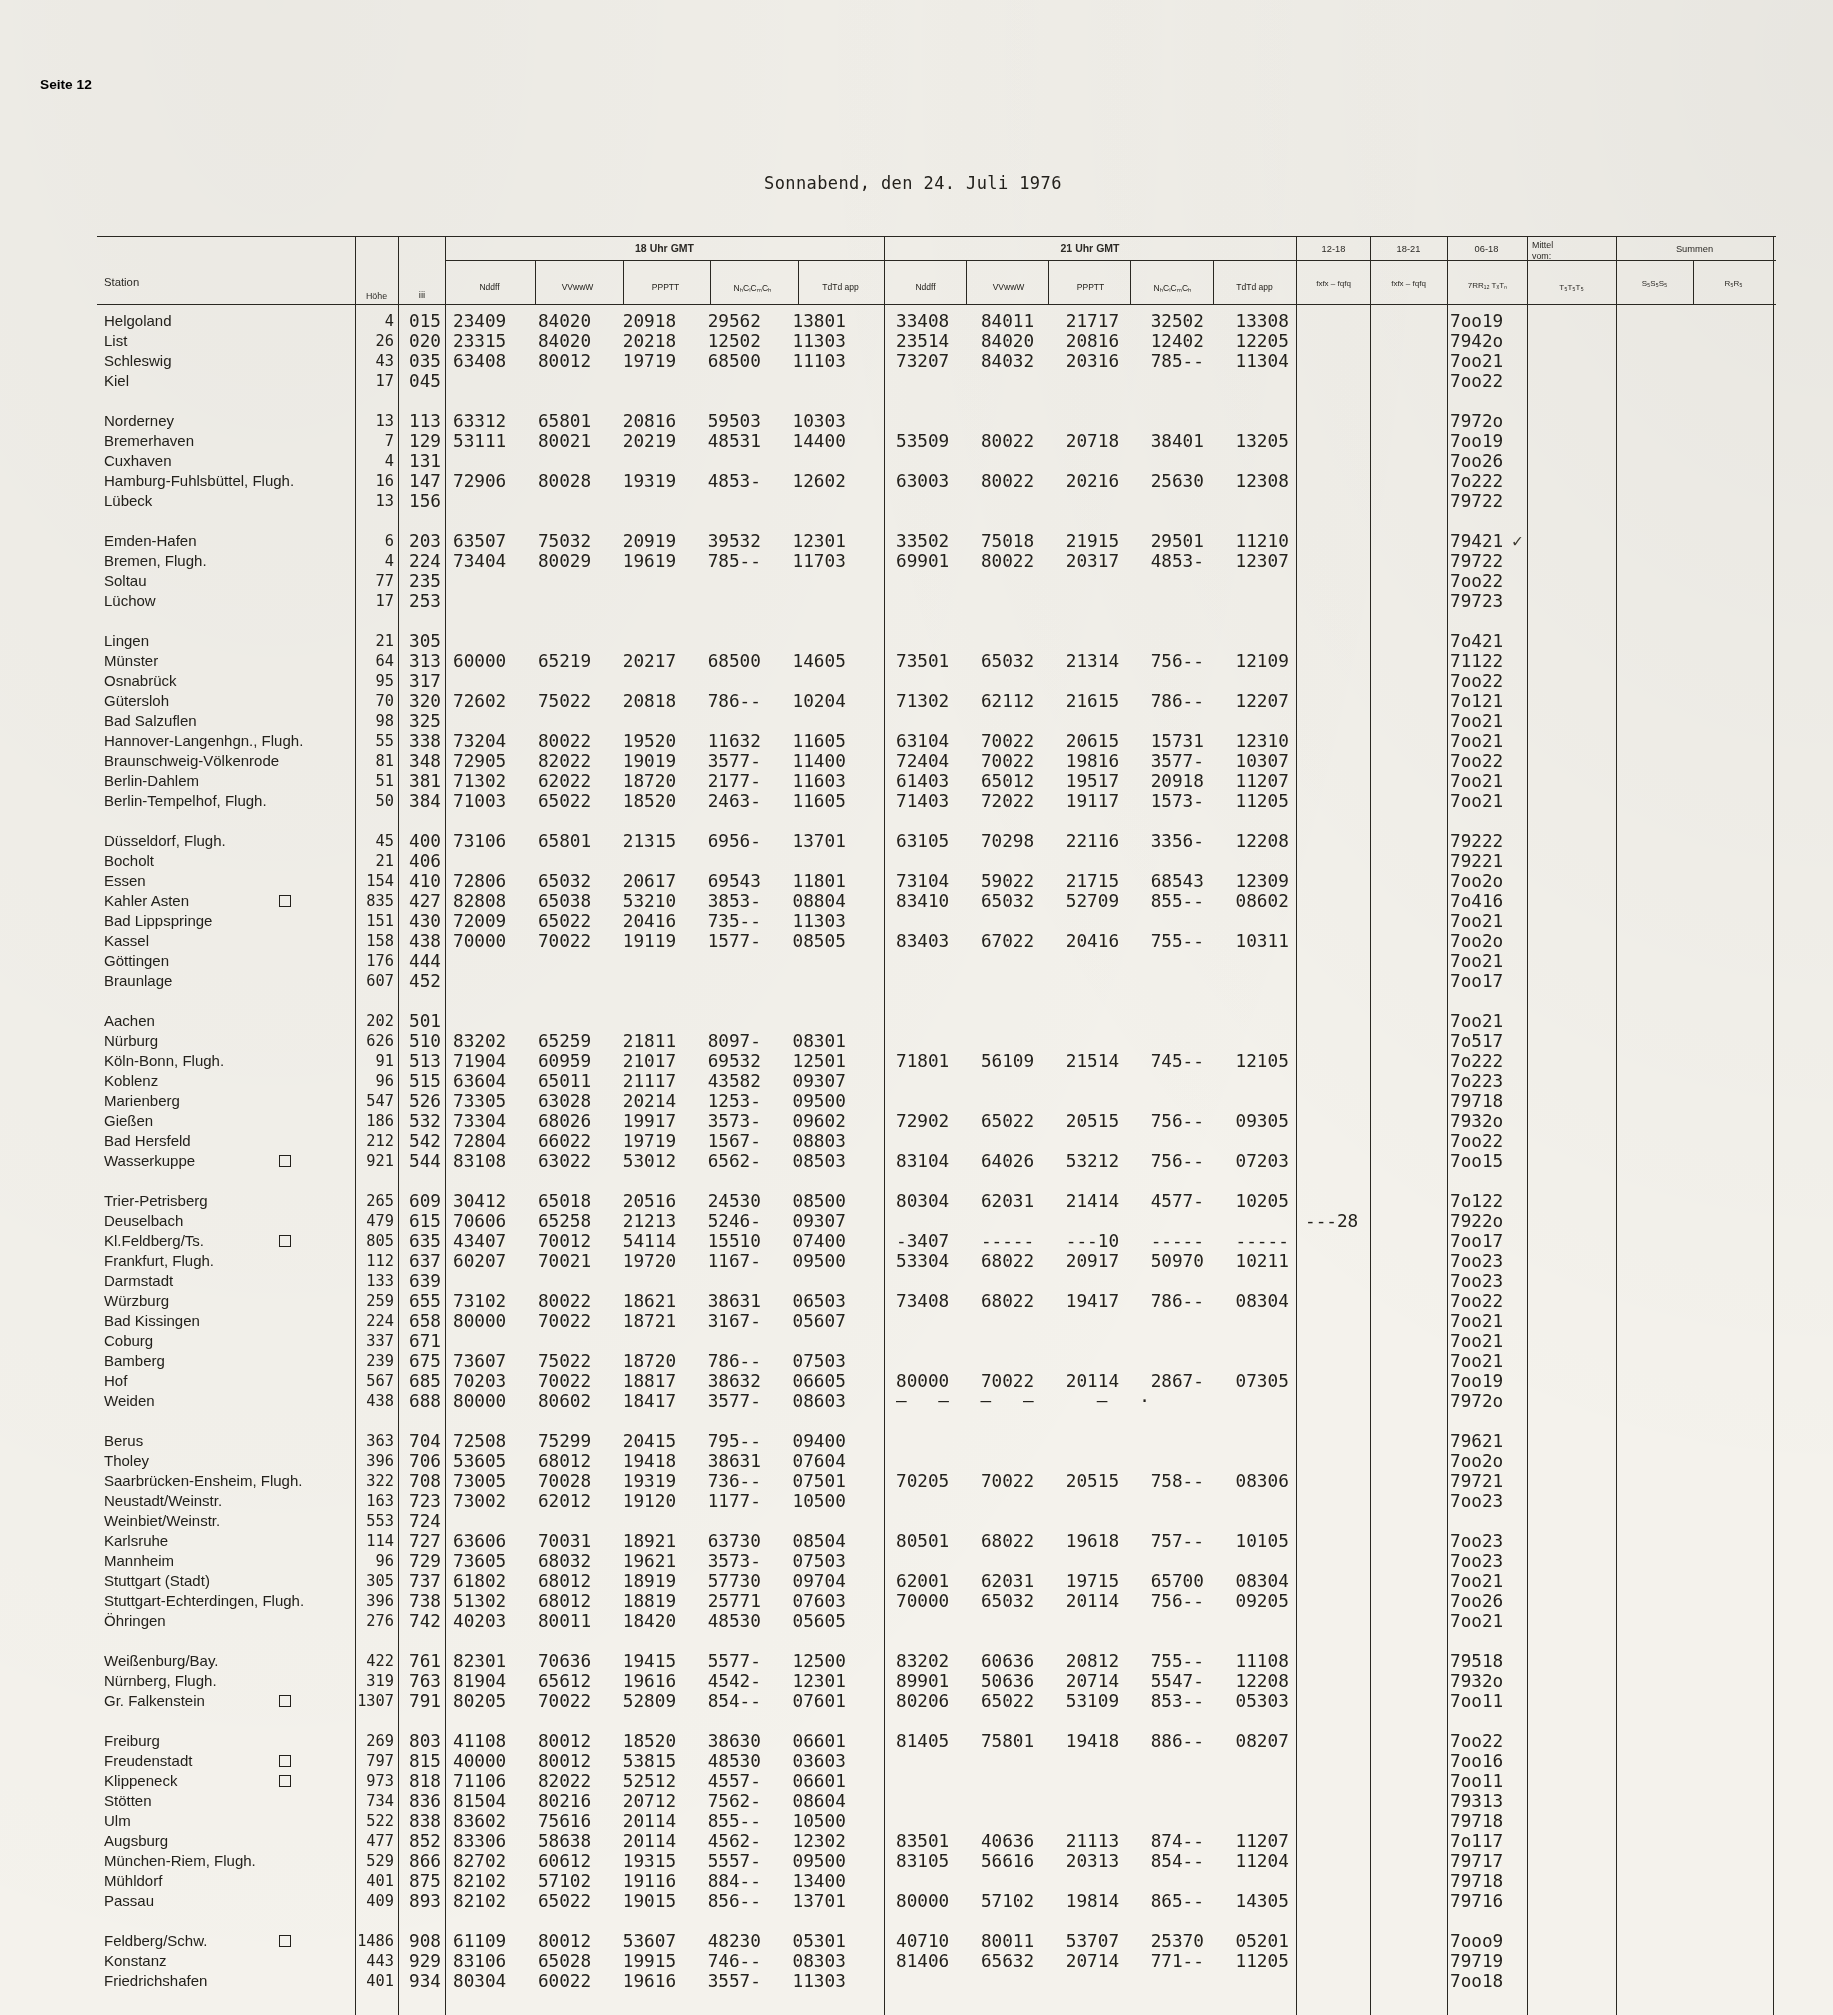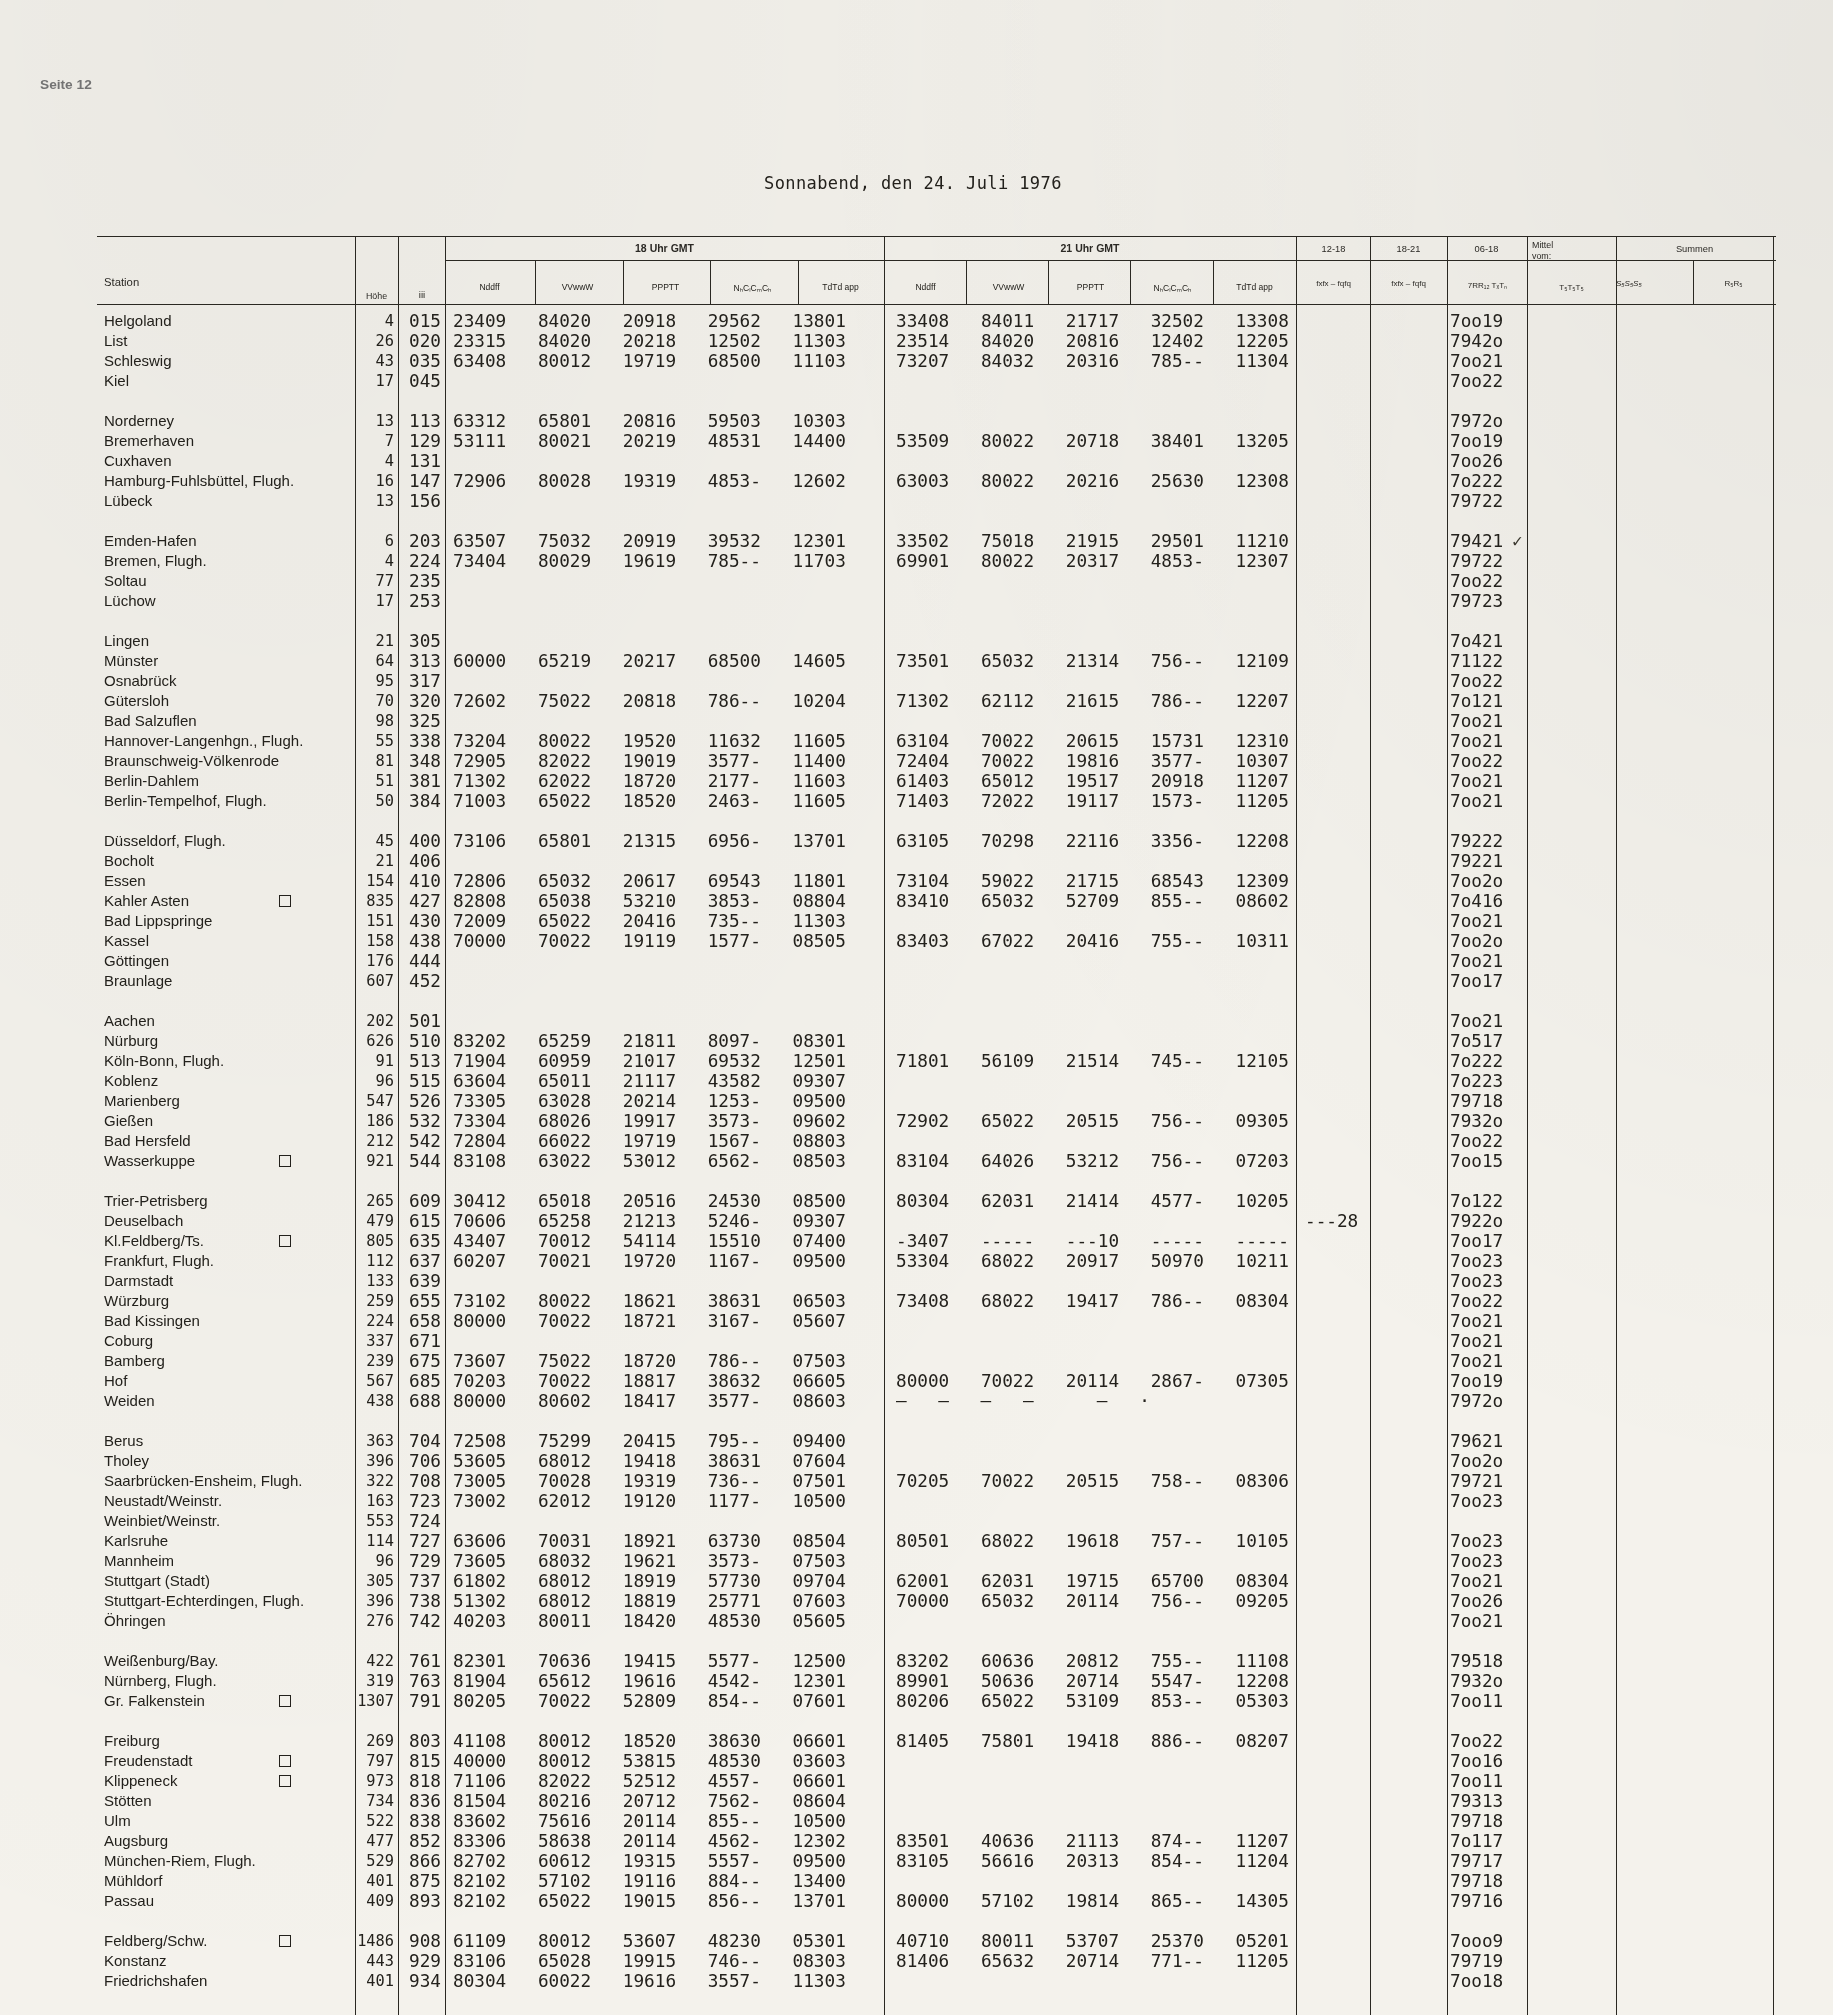--- a/index.html
+++ b/index.html
@@ -7,42 +7,42 @@
     width:1833px;height:2634px;position:relative;overflow:hidden;
     background:
       radial-gradient(ellipse at 15% 0%, rgba(0,0,0,0.04), transparent 55%),
       radial-gradient(ellipse at 100% 2%, rgba(0,0,0,0.05), transparent 40%),
       #f4f2ec;
     font-family:"DejaVu Sans Mono", monospace;
     color:#23211c;
   }
   .abs{position:absolute;}
   
-  #lbl-page{left:40px;top:77px;font:bold 13.7px "Liberation Sans",sans-serif;color:#737373;}
+  #lbl-page{left:40px;top:77px;font:bold 13.7px "Liberation Sans",sans-serif;color:#000000;}
   #lbl-title{left:764px;top:173px;font:17px "DejaVu Sans Mono",monospace;letter-spacing:0.4px;}
   
   .hl,.vl{position:absolute;background:#2a2822;}
   
   .th{position:absolute;font-family:"Liberation Sans",sans-serif;color:#2b2925;white-space:pre-line;}
   #h-station{left:104px;top:276px;font-size:11.3px;}
   #h-hoehe{left:356px;top:291px;width:41px;text-align:center;font-size:8.9px;}
   #h-iii{left:399px;top:289px;width:46px;text-align:center;font-size:9.7px;}
   #h-g18{left:445px;top:242px;width:439px;text-align:center;font-size:10.5px;font-weight:bold;}
   #h-g21{left:884px;top:242px;width:412px;text-align:center;font-size:10.5px;font-weight:bold;}
   .sub18,.sub21{position:absolute;top:282px;text-align:center;font-size:8.5px;font-family:"Liberation Sans",sans-serif;}
   #h-1218{left:1296px;top:244px;width:75px;text-align:center;font-size:9.3px;}
   #h-1821{left:1370px;top:244px;width:77px;text-align:center;font-size:9.3px;}
   #h-0618{left:1447px;top:244px;width:79px;text-align:center;font-size:9.3px;}
   #h-mittel{left:1532px;top:240px;font-size:8.9px;line-height:11px;}
   #h-summen{left:1616px;top:244px;width:157px;text-align:center;font-size:9.3px;}
   #h-ff1{left:1296px;top:279px;width:75px;text-align:center;font-size:8px;}
   #h-ff2{left:1370px;top:279px;width:77px;text-align:center;font-size:8px;}
   #h-7rr{left:1447px;top:279px;width:81px;text-align:center;font-size:8px;}
   #h-t5{left:1527px;top:283px;width:89px;text-align:center;font-size:8px;}
-  #h-s5{left:1616px;top:279px;width:77px;text-align:left;font-size:8px;font-style:italic;}
+  #h-s5{left:1616px;top:279px;width:77px;text-align:center;font-size:8px;}
   #h-r5{left:1693px;top:279px;width:81px;text-align:center;font-size:8px;}
   
   #tbody{position:absolute;left:0;top:305px;width:1833px;padding-top:6px;}
   .grp{margin-bottom:20px;}
   .row{position:relative;height:20px;}
   .cell{position:absolute;top:0;line-height:20px;white-space:pre;color:#23211c;
         font-family:"DejaVu Sans Mono",monospace;font-size:17.7px;}
   .c-st{left:104px;font-family:"Liberation Sans",sans-serif;font-size:15px;}
   .c-mrk{left:279px;top:4.4px;width:10px;height:10px;border:1.2px solid #23211c;}
   .c-h{left:356px;width:38px;text-align:right;font-size:15.3px;}

